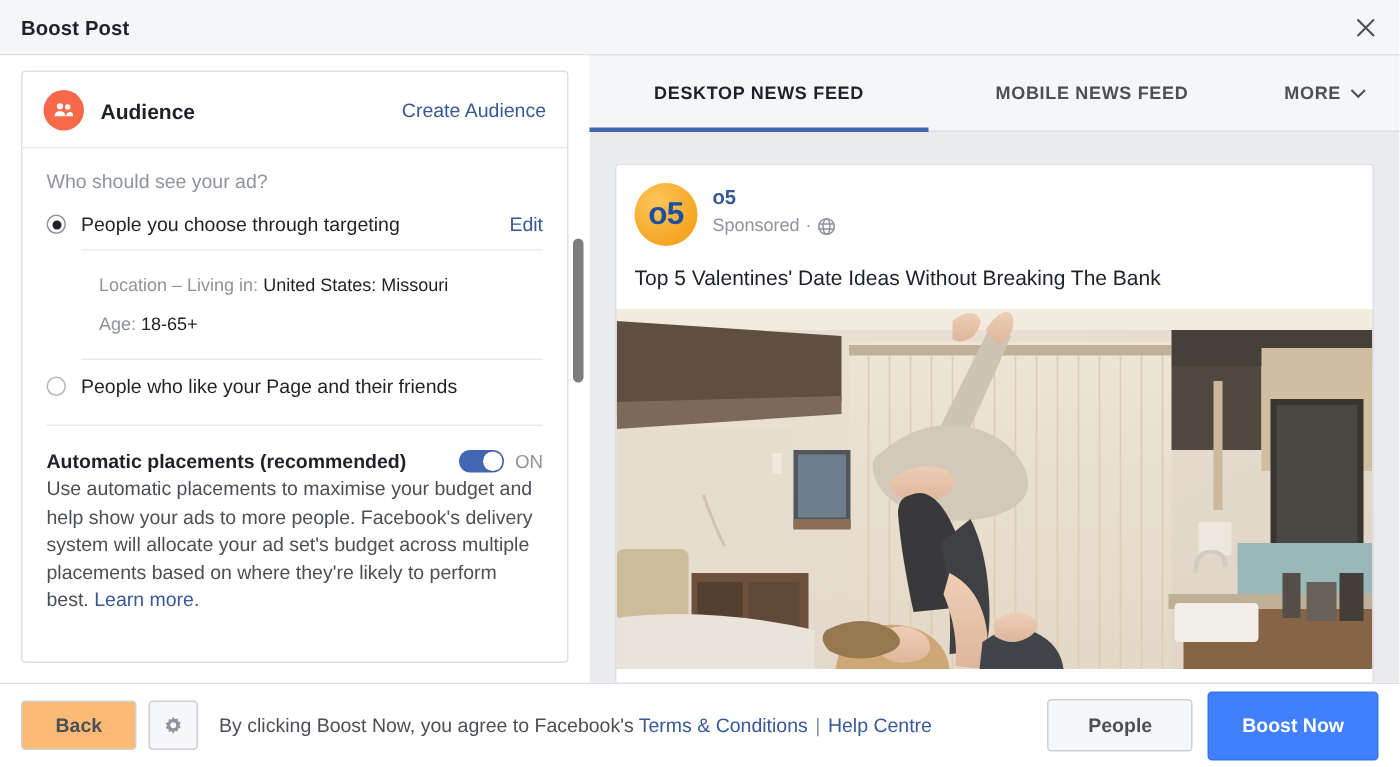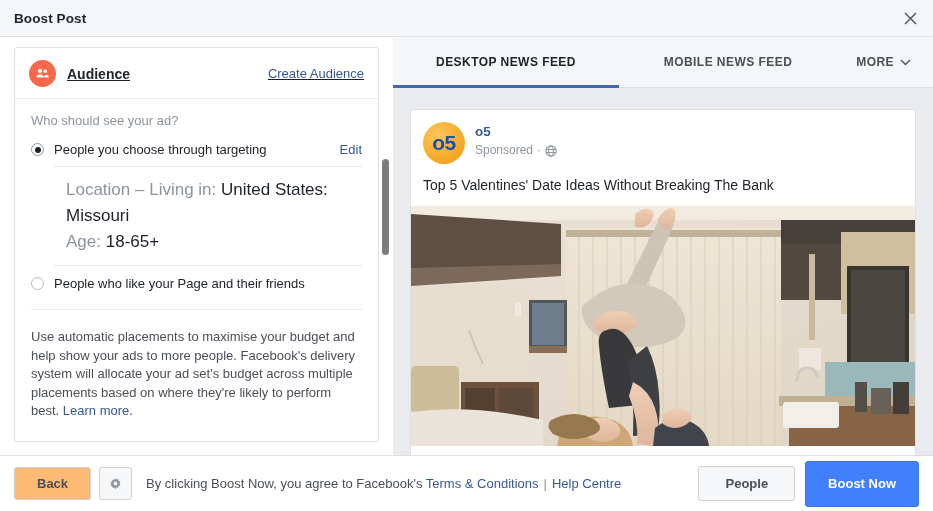--- a/index.html
+++ b/index.html
@@ -45,21 +45,20 @@
     border-radius: 3px;
     background: #fff;
     height: 395px;
     overflow: hidden;
     position: relative;
   }
   .card-header {
     display: flex; align-items: center;
     padding: 12px 14px 11px 14px;
     border-bottom: 1px solid #e9ebee;
-    text-decoration: underline;
   }
   .aud-icon {
     width: 27px; height: 27px; border-radius: 50%;
     background: #f8694a;
     display: flex; align-items: center; justify-content: center;
     flex: 0 0 27px;
   }
   .card-header .hdr-label {
     font-size: 14px; font-weight: bold; margin-left: 11px; color: #1d2129;
   }
@@ -84,21 +83,21 @@
   }
   .radio-label { font-size: 13px; margin-left: 10px; color: #1d2129; cursor: pointer; }
   .edit-link { margin-left: auto; font-size: 13px; color: #365899; cursor: pointer; }
 
   .detail-box {
     margin: 9px 0 9px 23px;
     border-top: 1px solid #e9ebee;
     border-bottom: 1px solid #e9ebee;
     padding: 10px 0 10px 0;
   }
-  .detail-row { font-size: 17px; color: #1d2129; line-height: 26px; padding-left: 12px; }
+  .detail-row { font-size: 12px; color: #1d2129; line-height: 26px; padding-left: 12px; }
   .detail-row .k { color: #8d949e; }
 
   .radio-row.spaced { margin-top: 10px; }
 
   .placements {
     margin: 0 16px; padding: 16px 0 0 0;
     border-top: 1px solid #e9ebee;
   }
   .pl-head { display:flex; align-items:center; }
   .pl-title { font-size: 13px; font-weight: bold; color: #1d2129; }
@@ -265,20 +264,29 @@
           </div>
 
 
           <div class="radio-row spaced">
             <span class="radio"></span>
             <span class="radio-label">People who like your Page and their friends</span>
           </div>
         </div>
 
         <div class="placements" style="margin-top:18px;">
+          <div class="pl-head">
+            <span class="pl-title">Automatic placements (recommended)</span>
+            <span class="toggle-wrap">
+              <span class="toggle">
+                <span class="knob"></span>
+              </span>
+              <span class="toggle-state">ON</span>
+            </span>
+          </div>
           <div class="pl-desc">
             <span>Use automatic placements to maximise your budget and help show your ads to more people. Facebook's delivery system will allocate your ad set's budget across multiple placements based on where they're likely to perform best. </span><a>Learn more</a><span>.</span>
           </div>
         </div>
 
       </div>
 
       <div class="scrollbar-track">
         <div class="scrollbar-thumb"></div>
       </div>

